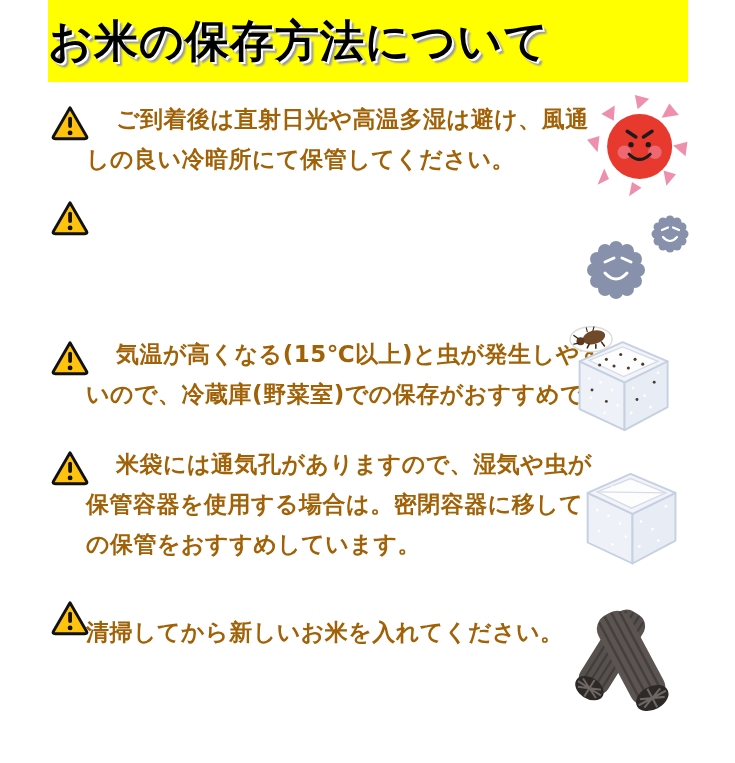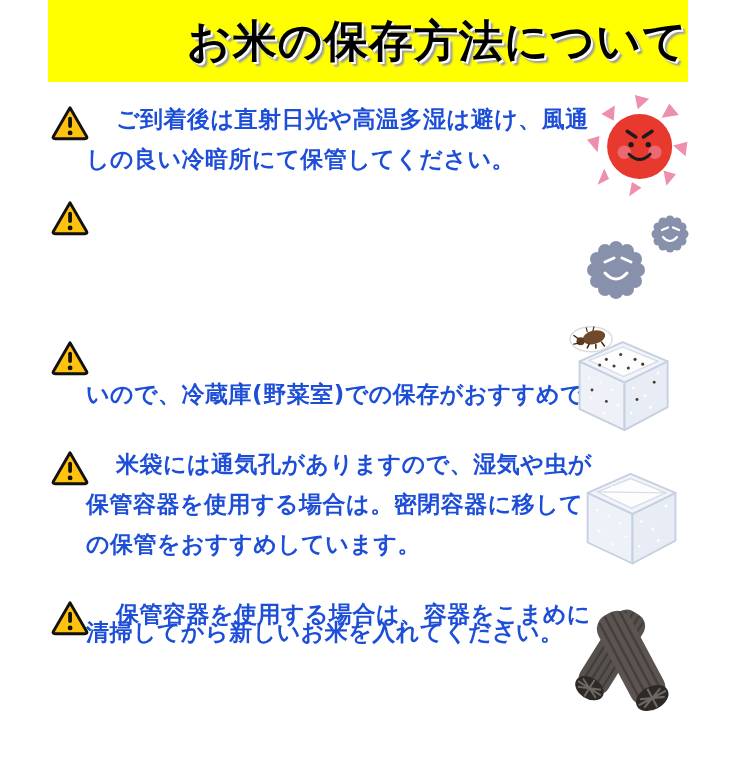--- a/index.html
+++ b/index.html
@@ -2,30 +2,30 @@
 <html><head>
 <meta charset="utf-8">
 <style>
   html,body { margin:0; padding:0; background:#fff; }
   .page {
     position:relative; width:735px; height:763px; background:#ffffff;
     font-family:"DejaVu Sans", sans-serif; overflow:hidden;
   }
   .header {
     position:absolute; left:48px; top:0; width:640px; height:82px;
-    background:#ffff00; display:flex; align-items:center; justify-content:flex-end;
+    background:#ffff00; display:flex; align-items:center; justify-content:flex-start;
   }
   .title {
     font-size:44px; font-weight:bold; color:#000;
     text-shadow: 2px 2px 0 #ffffff, 4px 4px 2px #9a9a9a;
     letter-spacing:1px; white-space:nowrap;
   }
   .warn { position:absolute; left:50px; width:40px; height:36px; }
   .line {
-    position:absolute; left:86px; font-size:23px; font-weight:bold; color:#1d4ed8;
+    position:absolute; left:86px; font-size:23px; font-weight:bold; color:#a16207;
     white-space:nowrap; letter-spacing:0.5px; line-height:32px;
   }
   .line.first { text-indent:30px; }
   .illus { position:absolute; }
 </style>
 </head>
 <body>
 
 <div class="page">
 
@@ -103,20 +103,21 @@
       <path d="M95 19.4 l6 2.6" stroke-width="2.2"></path>
       <path d="M85 29 q7 8 14 0" stroke-width="2.2"></path>
     </g>
   </svg>
 
   <svg class="warn" style="top:340px" viewBox="0 0 44 40">
     <path d="M22 3 L40.5 35 Q41.8 37.5 38.5 37.5 L5.5 37.5 Q2.2 37.5 3.5 35 Z" fill="#ffc20e" stroke="#111" stroke-width="3.2" stroke-linejoin="round"></path>
     <rect x="20" y="13" width="4.2" height="12.5" rx="2.1" fill="#111"></rect>
     <circle cx="22.1" cy="31" r="2.7" fill="#111"></circle>
   </svg>
+  <div class="line first" style="top:338px">気温が高くなる(15℃以上)と虫が発生しやす</div>
   <div class="line" style="top:378px">いので、冷蔵庫(野菜室)での保存がおすすめです。</div>
   <svg class="illus" style="left:568px;top:323px" width="115" height="110" viewBox="0 0 120 115">
     <g stroke="#c5d0e0" stroke-width="2" stroke-linejoin="round">
       <polygon points="12,40 59,62 59,112 12,90" fill="#eef1f7"></polygon>
       <polygon points="59,62 104,40 104,88 59,112" fill="#e8edf5"></polygon>
       <polygon points="12,40 57,20 104,40 59,62" fill="#f2f4f9"></polygon>
     </g>
     <polygon points="22,39 57,25 94,40 58,56" fill="#fdfdfd" stroke="#d6dce8" stroke-width="1.5"></polygon>
     <g fill="#4a3b2e">
       <circle cx="40" cy="38" r="1.6"></circle>
@@ -189,21 +190,20 @@
       <circle cx="62" cy="98" r="1.4"></circle>
         <circle cx="82" cy="92" r="1.4"></circle>
     </g>
   </svg>
 
   <svg class="warn" style="top:600px" viewBox="0 0 44 40">
     <path d="M22 3 L40.5 35 Q41.8 37.5 38.5 37.5 L5.5 37.5 Q2.2 37.5 3.5 35 Z" fill="#ffc20e" stroke="#111" stroke-width="3.2" stroke-linejoin="round"></path>
     <rect x="20" y="13" width="4.2" height="12.5" rx="2.1" fill="#111"></rect>
     <circle cx="22.1" cy="31" r="2.7" fill="#111"></circle>
   </svg>
-  <div class="line first" style="top:598px">保管容器を使用する場合は、容器をこまめに</div>
   <div class="line" style="top:616px">清掃してから新しいお米を入れてください。</div>
   <svg class="illus" style="left:558px;top:602px" width="125" height="118" viewBox="0 0 130 122">
 
     <g transform="translate(56,52) rotate(32)">
       <rect x="-17" y="-48" width="34" height="96" rx="14" fill="#57514d"></rect>
       <path d="M-10 -44 L-10 40 M-3 -47 L-3 44 M4 -47 L4 44 M11 -44 L11 40" stroke="#433e3c" stroke-width="2.4"></path>
       <ellipse cx="0" cy="44" rx="16" ry="11" fill="#2c2927"></ellipse>
       <path d="M-11 39 L11 49 M11 39 L-11 49 M0 34 L0 54 M-14 44 L14 44" stroke="#6e6762" stroke-width="2"></path>
     </g>
 

